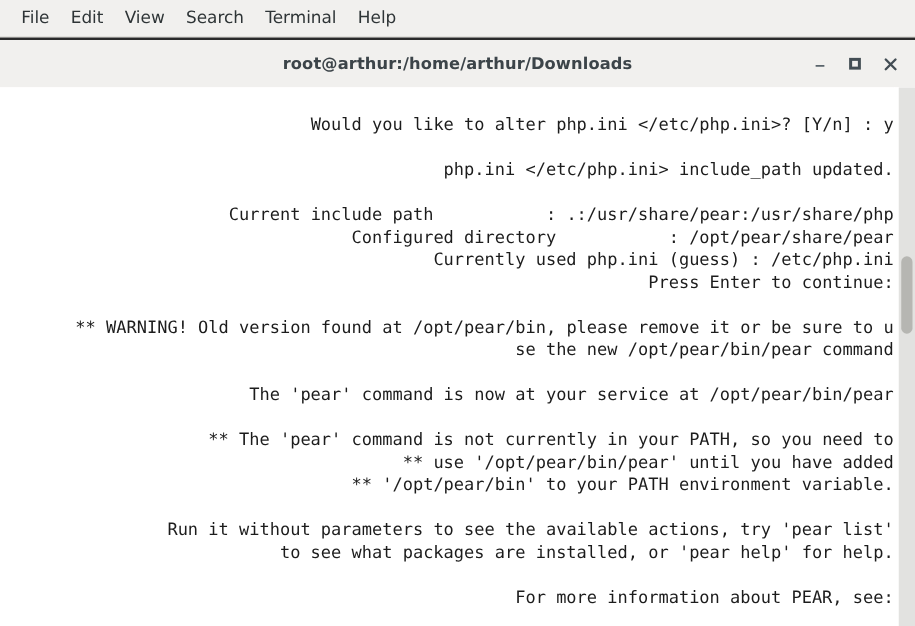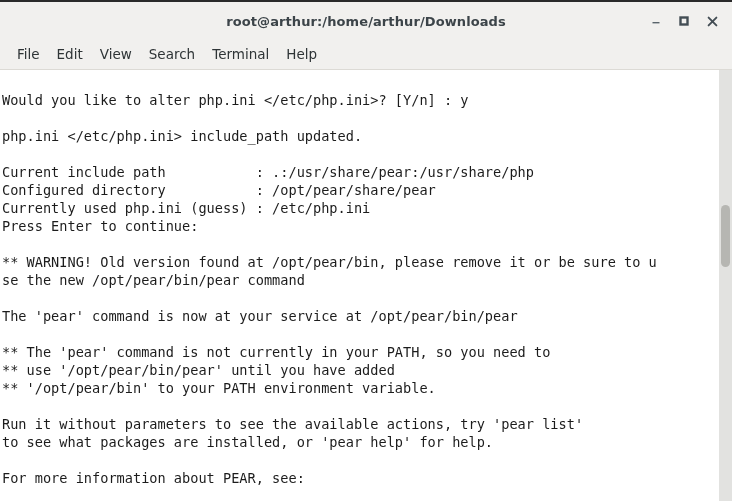--- a/index.html
+++ b/index.html
@@ -103,20 +103,21 @@
     font-family: "DejaVu Sans Mono", monospace;
     font-size: 13.6px;
     line-height: 18px;
     color: #1c1c1c;
     white-space: pre;
     letter-spacing: 0px;
   }
   .term-line {
     height: 18px;
     white-space: pre;
+    text-align: right;
   }
 
   
   #scrollbar {
     position: relative;
     width: 16px;
     background: #ffffff;
     border-left: 1px solid #ffffff;
     flex: 0 0 16px;
   }
@@ -136,20 +137,29 @@
     height: 62px;
     background: #b6b6b2;
     border-radius: 5px;
   }
 </style>
 </head>
 <body>
 
 <div id="window">
 
+  <div id="menubar">
+    <div class="menu-item">File</div>
+    <div class="menu-item">Edit</div>
+    <div class="menu-item">View</div>
+    <div class="menu-item">Search</div>
+    <div class="menu-item">Terminal</div>
+    <div class="menu-item">Help</div>
+  </div>
+
   <div id="titlebar">
     <div class="title-text">root@arthur:/home/arthur/Downloads</div>
     <div class="win-buttons">
       <div class="win-btn">
         <svg width="12" height="12" viewBox="0 0 12 12">
           <rect x="2.5" y="7" width="7" height="1.4" fill="#5a646b"></rect>
         </svg>
       </div>
       <div class="win-btn">
         <svg width="12" height="12" viewBox="0 0 12 12">
@@ -157,29 +167,20 @@
         </svg>
       </div>
       <div class="win-btn">
         <svg width="13" height="13" viewBox="0 0 13 13">
           <path d="M2.6 2.6 L10.4 10.4 M10.4 2.6 L2.6 10.4" stroke="#434d54" stroke-width="1.9" stroke-linecap="round"></path>
         </svg>
       </div>
     </div>
   </div>
 
-  <div id="menubar">
-    <div class="menu-item">File</div>
-    <div class="menu-item">Edit</div>
-    <div class="menu-item">View</div>
-    <div class="menu-item">Search</div>
-    <div class="menu-item">Terminal</div>
-    <div class="menu-item">Help</div>
-  </div>
-
   <div id="terminal-wrap">
     <div id="terminal">
       <div id="term-lines"><div class="term-line"></div><div class="term-line">Would you like to alter php.ini &lt;/etc/php.ini&gt;? [Y/n] : y</div><div class="term-line"></div><div class="term-line">php.ini &lt;/etc/php.ini&gt; include_path updated.</div><div class="term-line"></div><div class="term-line">Current include path           : .:/usr/share/pear:/usr/share/php</div><div class="term-line">Configured directory           : /opt/pear/share/pear</div><div class="term-line">Currently used php.ini (guess) : /etc/php.ini</div><div class="term-line">Press Enter to continue:</div><div class="term-line"></div><div class="term-line">** WARNING! Old version found at /opt/pear/bin, please remove it or be sure to u</div><div class="term-line">se the new /opt/pear/bin/pear command</div><div class="term-line"></div><div class="term-line">The 'pear' command is now at your service at /opt/pear/bin/pear</div><div class="term-line"></div><div class="term-line">** The 'pear' command is not currently in your PATH, so you need to</div><div class="term-line">** use '/opt/pear/bin/pear' until you have added</div><div class="term-line">** '/opt/pear/bin' to your PATH environment variable.</div><div class="term-line"></div><div class="term-line">Run it without parameters to see the available actions, try 'pear list'</div><div class="term-line">to see what packages are installed, or 'pear help' for help.</div><div class="term-line"></div><div class="term-line">For more information about PEAR, see:</div></div>
     </div>
     <div id="scrollbar">
       <div id="scroll-trough" style="background: rgb(226, 226, 224);"></div>
       <div id="scroll-thumb" style="top: 135px; height: 62px; background: rgb(182, 182, 178);"></div>
     </div>
   </div>
 

